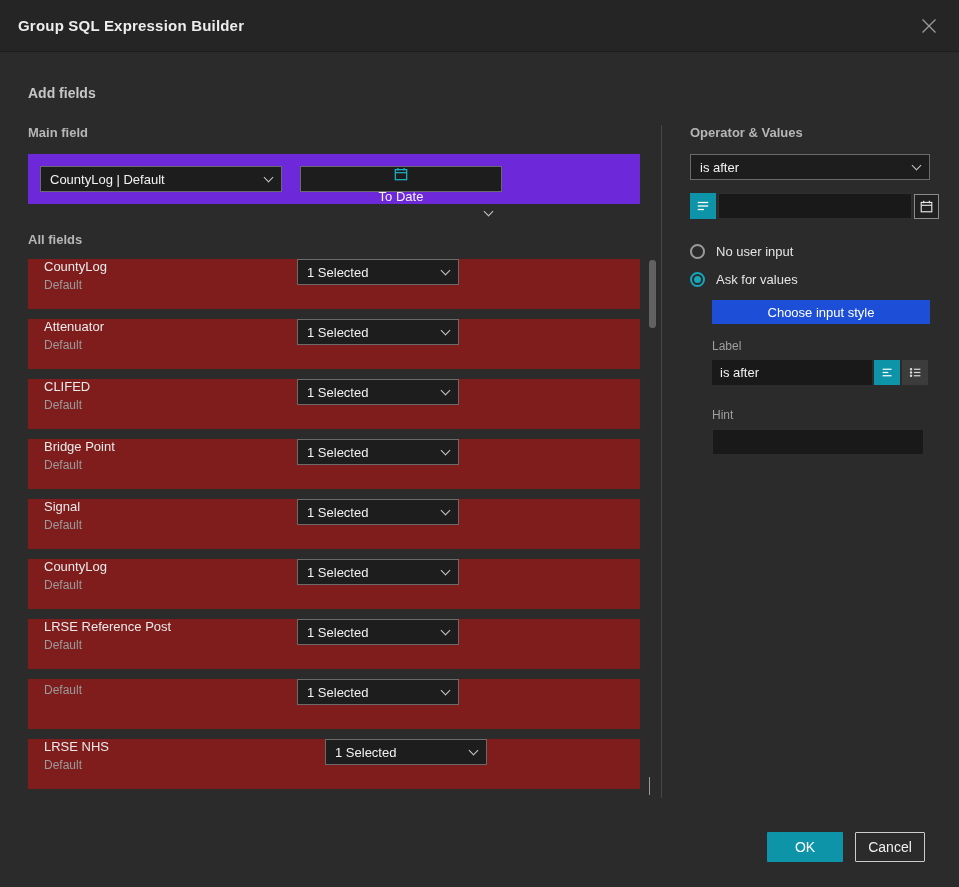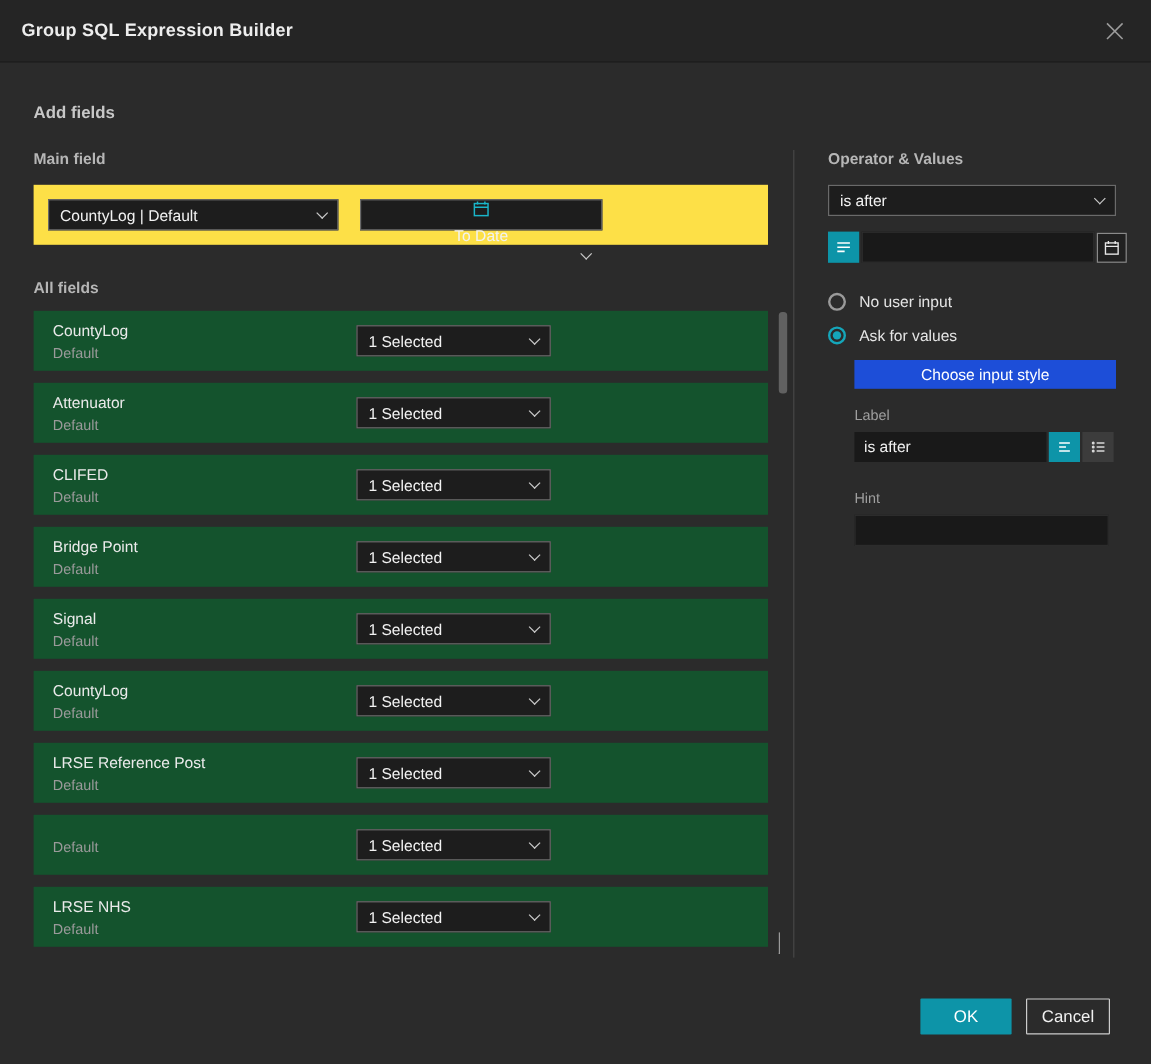--- a/index.html
+++ b/index.html
@@ -23,21 +23,21 @@
   .section-heading { margin-top:33px; font-size:14px; font-weight:700; color:#c7c7c7; }
 
   .columns { display:flex; margin-top:24px; }
   .left-col { width:612px; flex:0 0 612px; }
   .v-divider { width:1px; background:#474747; margin-left:21px; height:673px; flex:0 0 1px; }
   .right-col { margin-left:28px; width:240px; flex:0 0 240px; }
 
   .field-label { font-size:13px; font-weight:600; color:#b6b6b6; }
 
   .main-row {
-    margin-top:14px; height:50px; background:#fde047;
+    margin-top:14px; height:50px; background:#6d28d9;
     display:flex; align-items:center; padding:0 12px; gap:18px;
   }
 
   .dropdown {
     height:26px; background:#1d1d1d; border:1px solid #6a6a6a;
     display:flex; align-items:center; padding:0 9px; gap:8px;
     font-size:13px; color:#f2f2f2; cursor:pointer;
   }
   .dropdown .chev { margin-left:auto; }
   .chev {
@@ -45,24 +45,24 @@
     border-right:1.5px solid #c9c9c9; border-bottom:1.5px solid #c9c9c9;
     transform:rotate(45deg); margin-top:-4px; flex:0 0 auto;
   }
   .dd-main-field { width:242px; }
   .dd-to-date { width:202px;flex-direction:column; }
 
   .all-fields-label { margin-top:28px; }
 
   .list-wrap { position:relative; margin-top:12px; }
   .field-row {
-    height:50px; background:#14532d; margin-bottom:10px;
-    display:flex; align-items:center; padding:0 16px;
-  }
-  .field-row:last-child { margin-bottom:0; }
+    height:50px; background:#7f1d1d; margin-bottom:10px;
+    display:flex; padding:0 16px;
+  }
+  .field-row:last-child { margin-bottom:0;gap:28px; }
   .field-text { width:253px; flex:0 0 253px; }
   .field-name { font-size:13px; color:#eaeaea; }
   .field-sub { font-size:12px; color:#9a9a9a; margin-top:4px; }
   .dd-selected { width:162px; }
 
   .scrollbar { position:absolute; top:0; right:-18px; width:10px; height:538px; }
   .sb-thumb { position:absolute; top:1px; left:1px; width:7px; height:68px; background:#616161; border-radius:3px; cursor:pointer; }
   .sb-down { position:absolute; bottom:2px; left:1px; cursor:pointer; }
   .sb-down .chev { border-color:#9a9a9a; }
 

